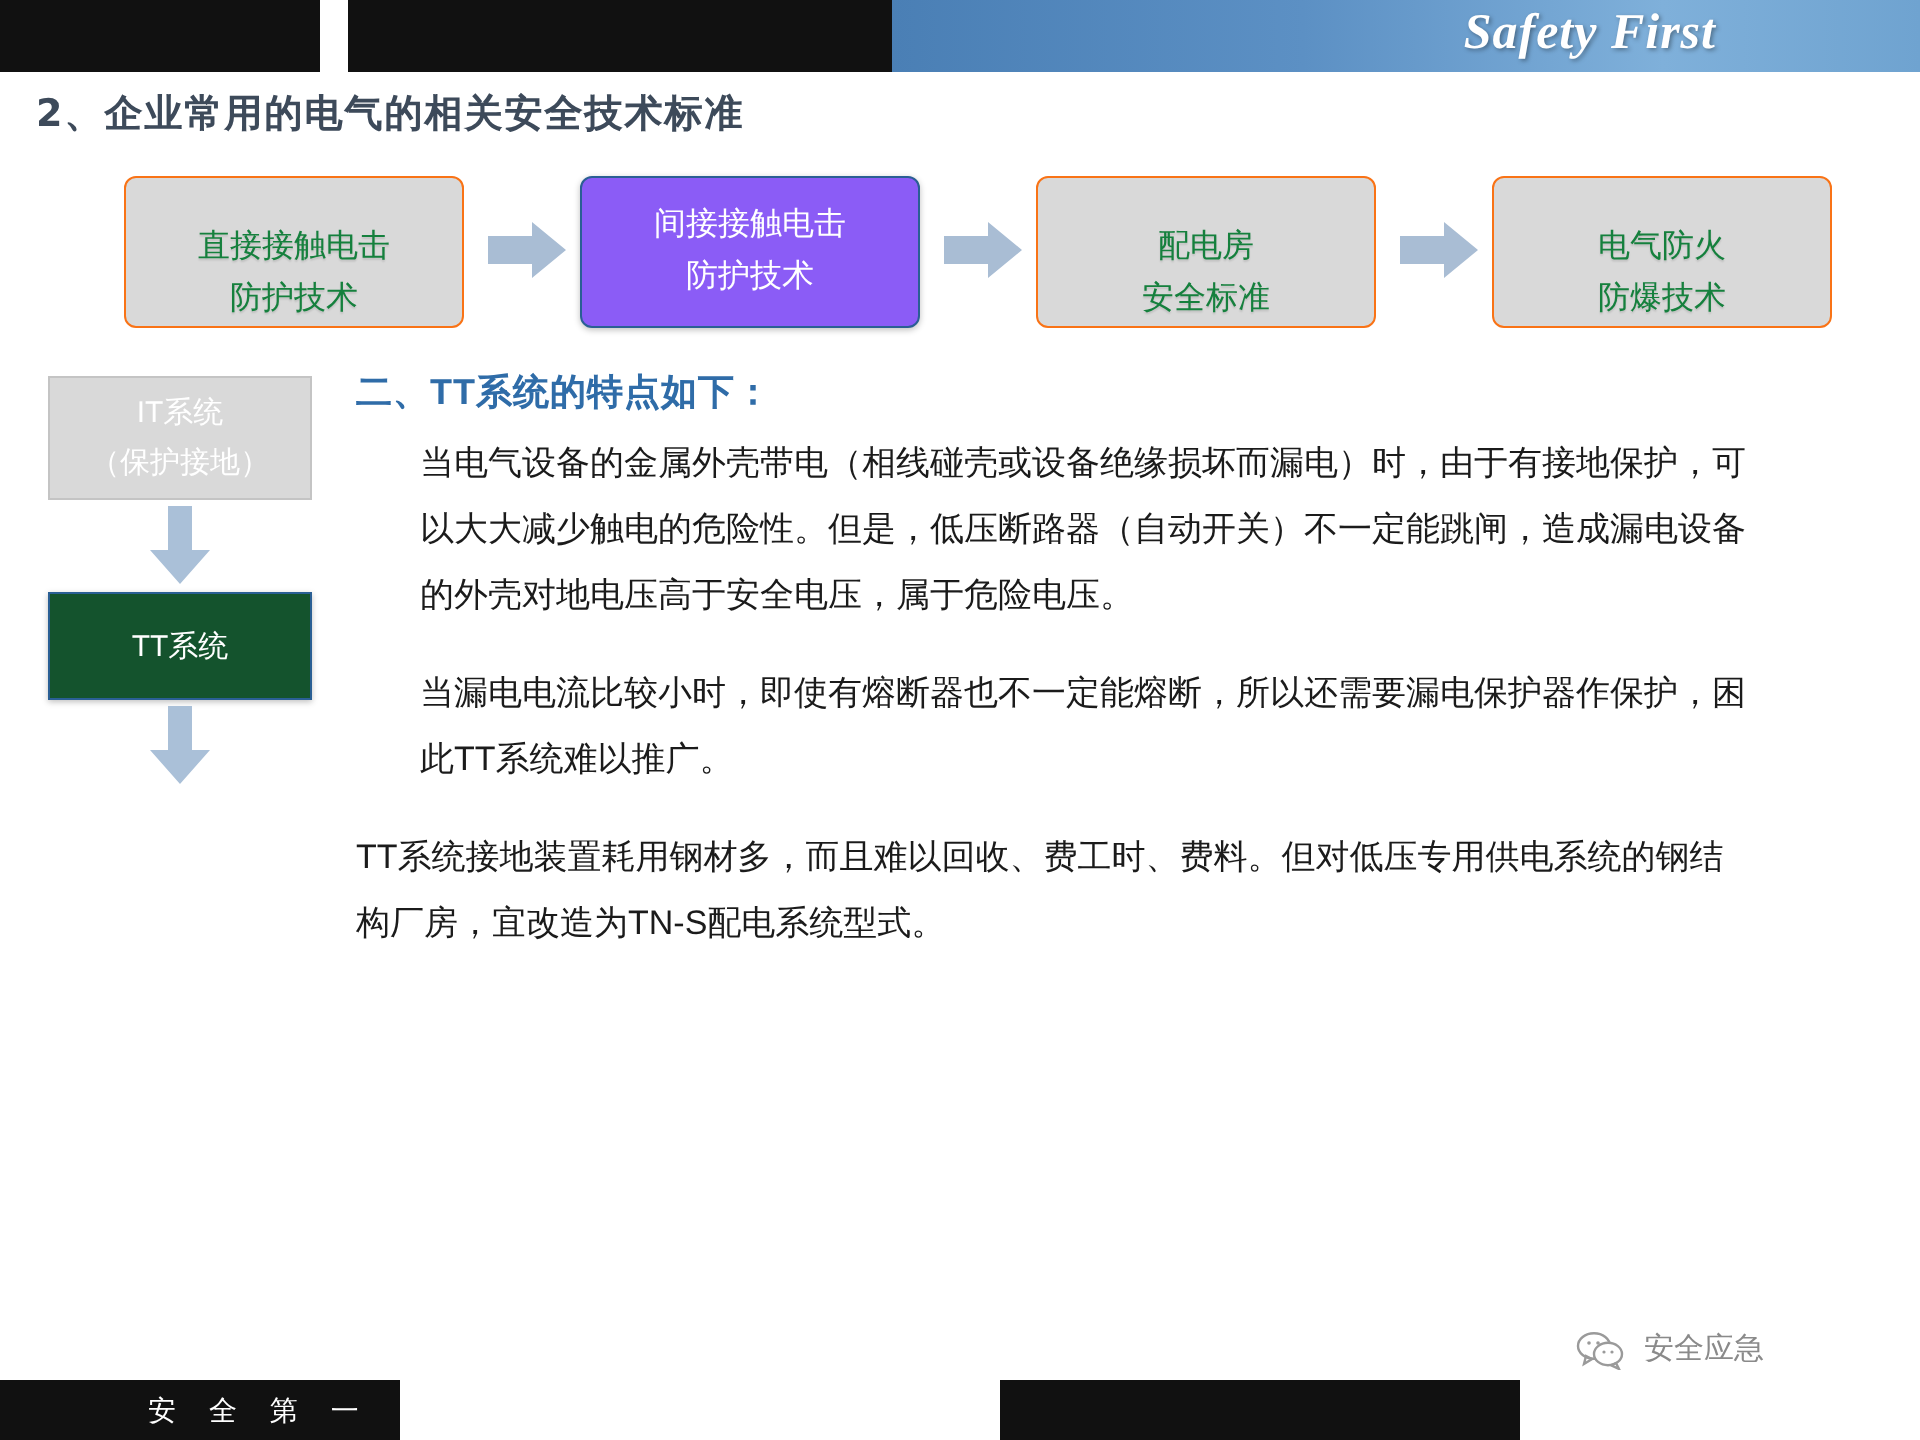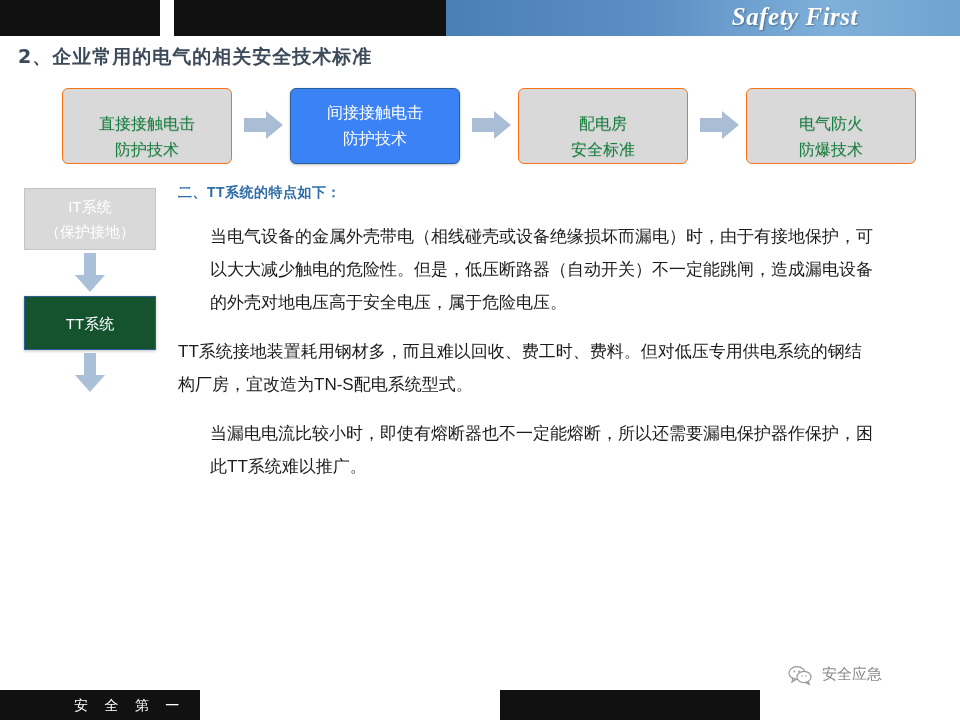--- a/index.html
+++ b/index.html
@@ -94,21 +94,21 @@
     box-sizing: border-box;
   }
   .chain-box.grey {
     background: #d9d9d9;
     border: 1px solid #f97316;
     color: #15803d;
     text-shadow: 0 1px 1px rgba(0,0,0,0.12);
     justify-content: flex-end;
   }
   .chain-box.active {
-    background: #3b82f6;
+    background: #8b5cf6;
     border: 1px solid #2a5f94;
     color: #ffffff;
     box-shadow: 0 1px 3px rgba(0,0,0,0.25);
   }
   .chain-box .l1, .chain-box .l2 { display: block; }
 
   .chain-arrow {
     position: absolute;
     top: 22px;
     width: 40px;
@@ -162,24 +162,24 @@
   }
 
   
   .content {
     position: absolute;
     left: 178px;
     top: 184px;
     width: 700px;
   }
   .content-title {
-    font-size: 14px;
+    font-size: 18px;
     font-weight: bold;
     color: #2f6ca8;
-    margin-bottom: 18px;
+    margin-bottom: 7px;
     letter-spacing: 0.5px;
   }
   .para {
     font-size: 17px;
     line-height: 33px;
     color: #1b1b1b;
     margin: 0 0 16px 0;
     text-align: left;
   }
   .para.indent {
@@ -324,22 +324,22 @@
     <svg width="32" height="40" viewBox="0 0 32 40">
         <polygon points="10,0 22,0 22,22 31,22 16,39 1,22 10,22" fill="#aac0d8"></polygon>
       </svg>
   </div>
 
 </div>
 
 <div class="content">
   <div class="content-title">二、TT系统的特点如下：</div>
   <p class="para indent">当电气设备的金属外壳带电（相线碰壳或设备绝缘损坏而漏电）时，由于有接地保护，可以大大减少触电的危险性。但是，低压断路器（自动开关）不一定能跳闸，造成漏电设备的外壳对地电压高于安全电压，属于危险电压。</p>
+  <p class="para indent2">当漏电电流比较小时，即使有熔断器也不一定能熔断，所以还需要漏电保护器作保护，困此TT系统难以推广。</p>
   <p class="para">TT系统接地装置耗用钢材多，而且难以回收、费工时、费料。但对低压专用供电系统的钢结构厂房，宜改造为TN-S配电系统型式。</p>
-  <p class="para indent2">当漏电电流比较小时，即使有熔断器也不一定能熔断，所以还需要漏电保护器作保护，困此TT系统难以推广。</p>
 </div>
 
 <div class="badge">
   <span class="wechat">
     <svg width="24" height="20" viewBox="0 0 24 20">
       <ellipse cx="9" cy="8" rx="8" ry="6.4" fill="none" stroke="#9a9a9a" stroke-width="1.2"></ellipse>
       <polygon points="5,13 4,17 8,14.5" fill="none" stroke="#9a9a9a" stroke-width="1.2"></polygon>
       <ellipse cx="16" cy="12" rx="7" ry="5.6" fill="#ffffff" stroke="#9a9a9a" stroke-width="1.2"></ellipse>
       <polygon points="20,16.5 21.5,19.5 17.5,17.6" fill="none" stroke="#9a9a9a" stroke-width="1.2"></polygon>
       <circle cx="6.5" cy="6.5" r="0.9" fill="#9a9a9a"></circle>

